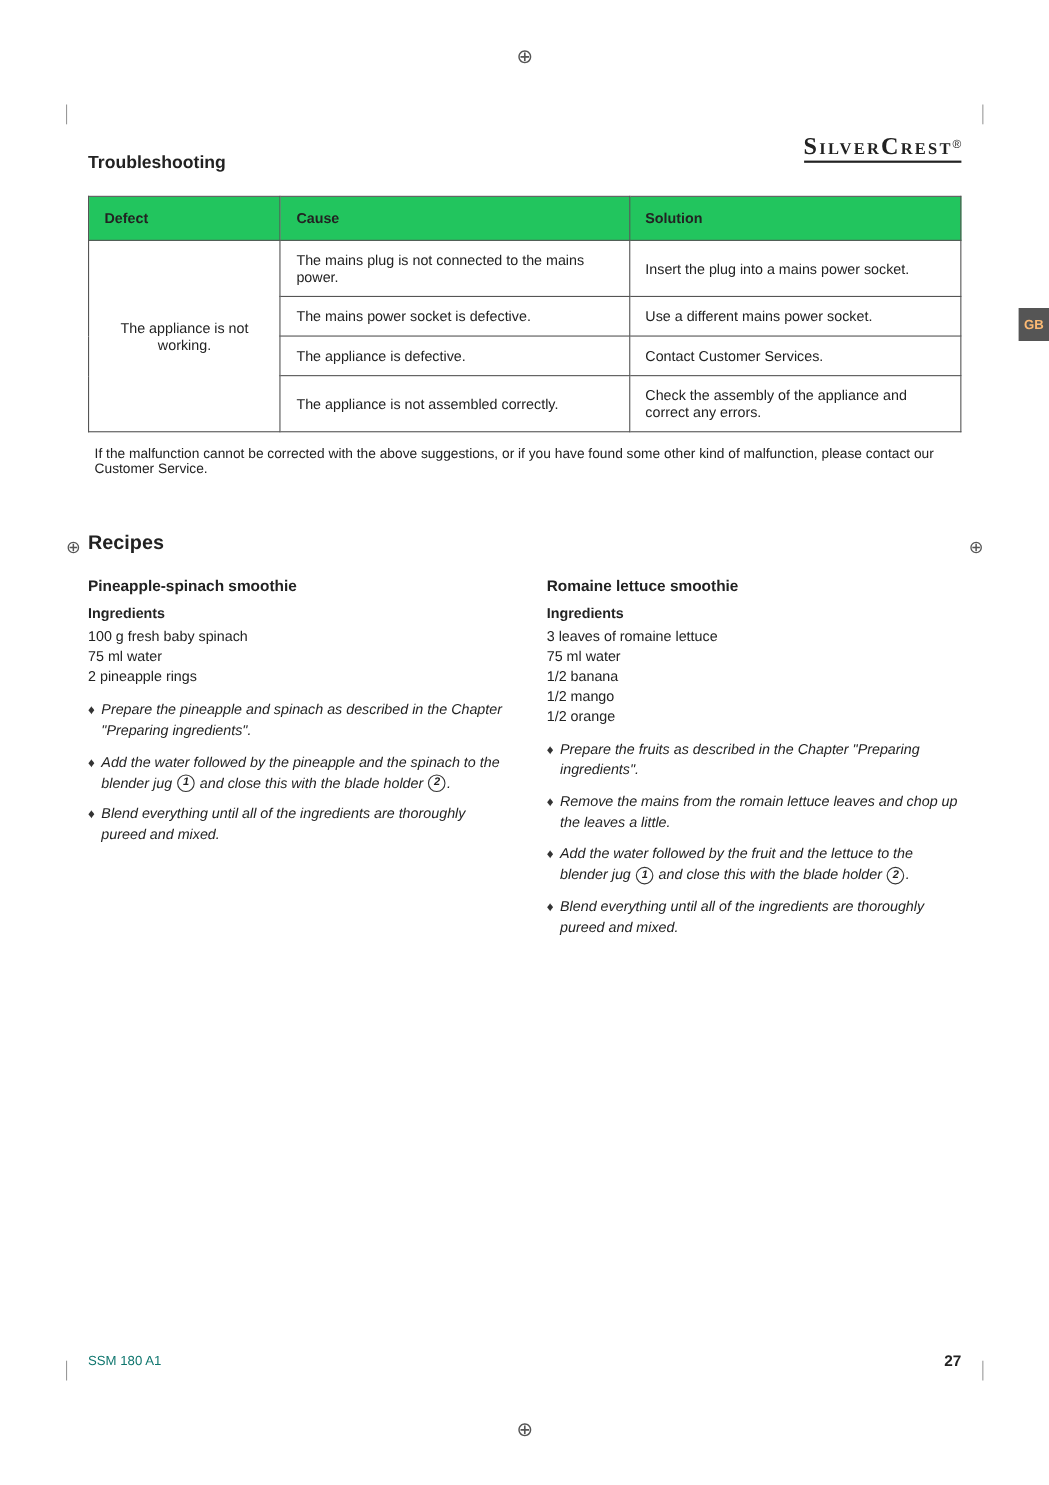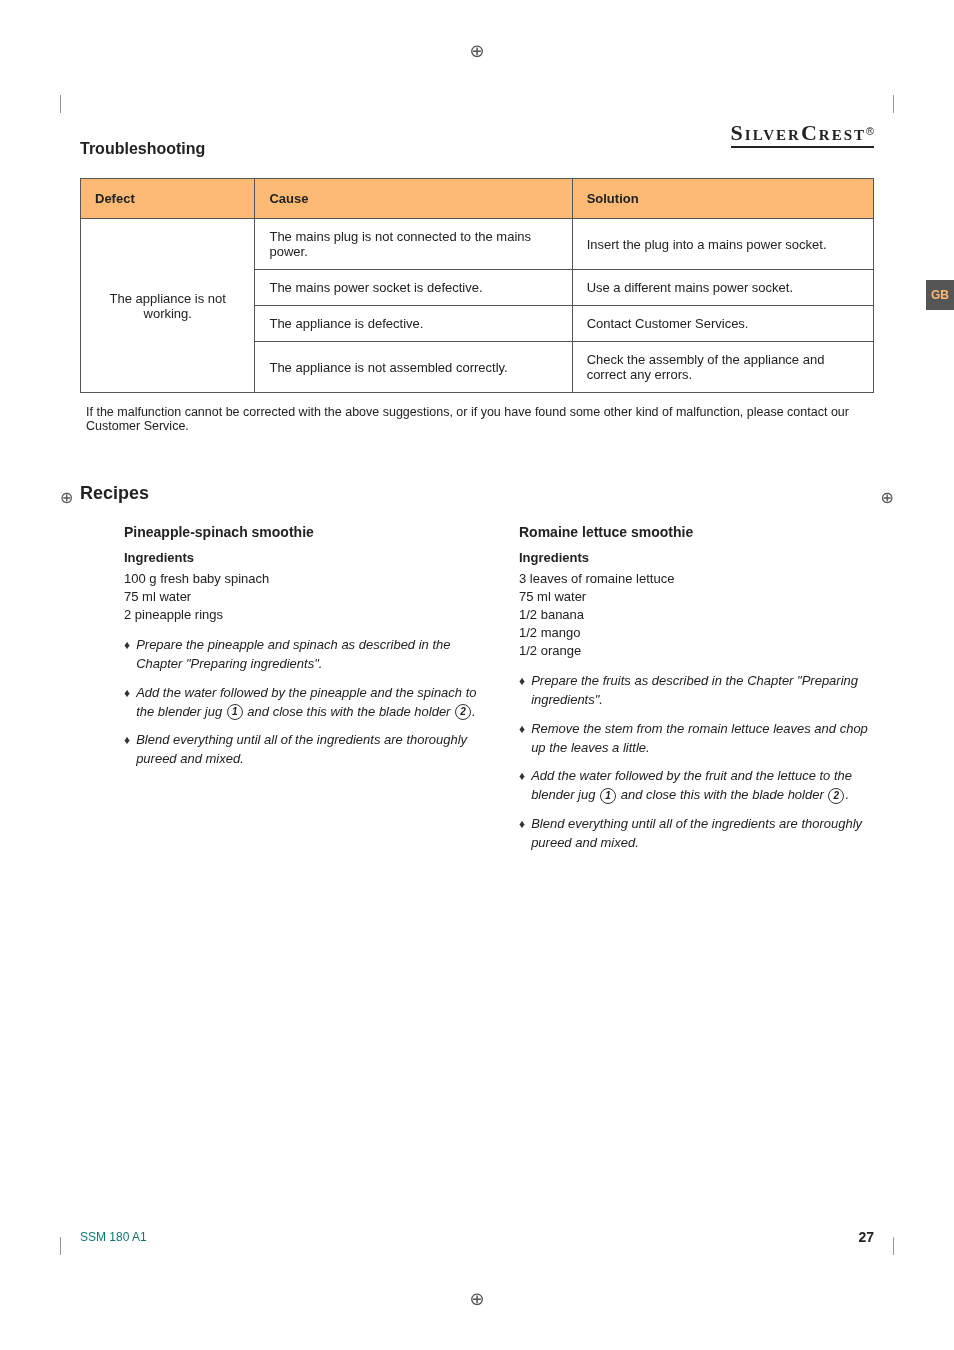--- a/index.html
+++ b/index.html
@@ -117,21 +117,21 @@
       border-collapse: collapse;
       border: 1.5px solid #555;
       margin-bottom: 12px;
     }
 
     .trouble-table th {
       border: 1.5px solid #555;
       padding: 12px 14px;
       font-weight: bold;
       font-size: 13px;
-      background: #fdba74;
+      background: #22c55e;
       text-align: left;
     }
 
     .trouble-table td {
       border: 1.5px solid #555;
       padding: 10px 14px;
       font-size: 13px;
       vertical-align: middle;
     }
 
@@ -178,21 +178,20 @@
 
     .recipes-title {
       font-size: 18px;
       font-weight: bold;
       margin-bottom: 20px;
     }
 
     .recipes-cols {
       display: flex;
       gap: 40px;
-      margin-left: 44px;
     }
 
     .recipe-col {
       flex: 1;
     }
 
     .recipe-subtitle {
       font-size: 14px;
       font-weight: bold;
       margin-bottom: 10px;
@@ -377,21 +376,21 @@
               <div class="ingredient-line">1/2 mango</div>
               <div class="ingredient-line">1/2 orange</div>
             </div>
           <div class="recipe-steps" id="right-steps">
               <div class="recipe-step">
                 <span class="bullet-diamond">♦</span>
                 <span class="step-text">Prepare the fruits as described in the Chapter "Preparing ingredients".</span>
               </div>
               <div class="recipe-step">
                 <span class="bullet-diamond">♦</span>
-                <span class="step-text">Remove the stem from the romain lettuce leaves and chop up the leaves a little.</span>
+                <span class="step-text">Remove the mains from the romain lettuce leaves and chop up the leaves a little.</span>
               </div>
               <div class="recipe-step">
                 <span class="bullet-diamond">♦</span>
                 <span class="step-text">Add the water followed by the fruit and the lettuce to the blender jug <span class="circle-num">1</span> and close this with the blade holder <span class="circle-num">2</span>.</span>
               </div>
               <div class="recipe-step">
                 <span class="bullet-diamond">♦</span>
                 <span class="step-text">Blend everything until all of the ingredients are thoroughly pureed and mixed.</span>
               </div>
             </div>

